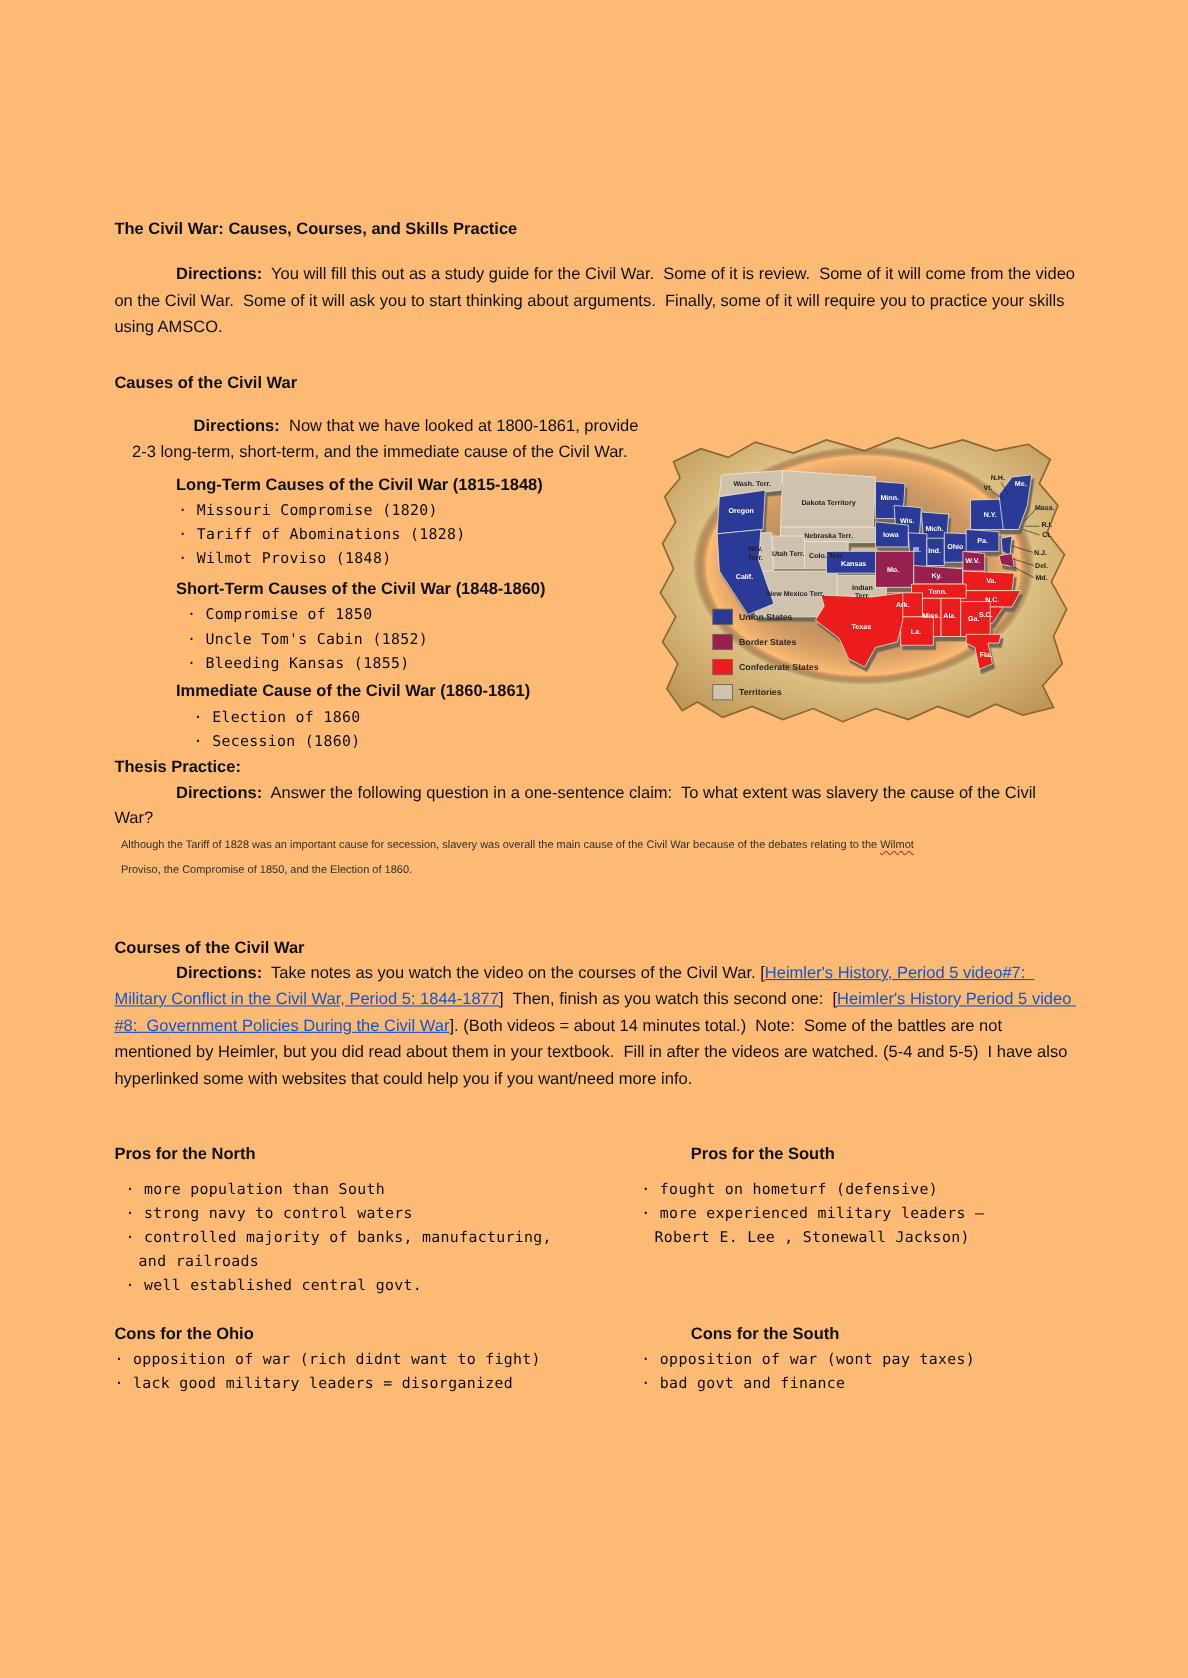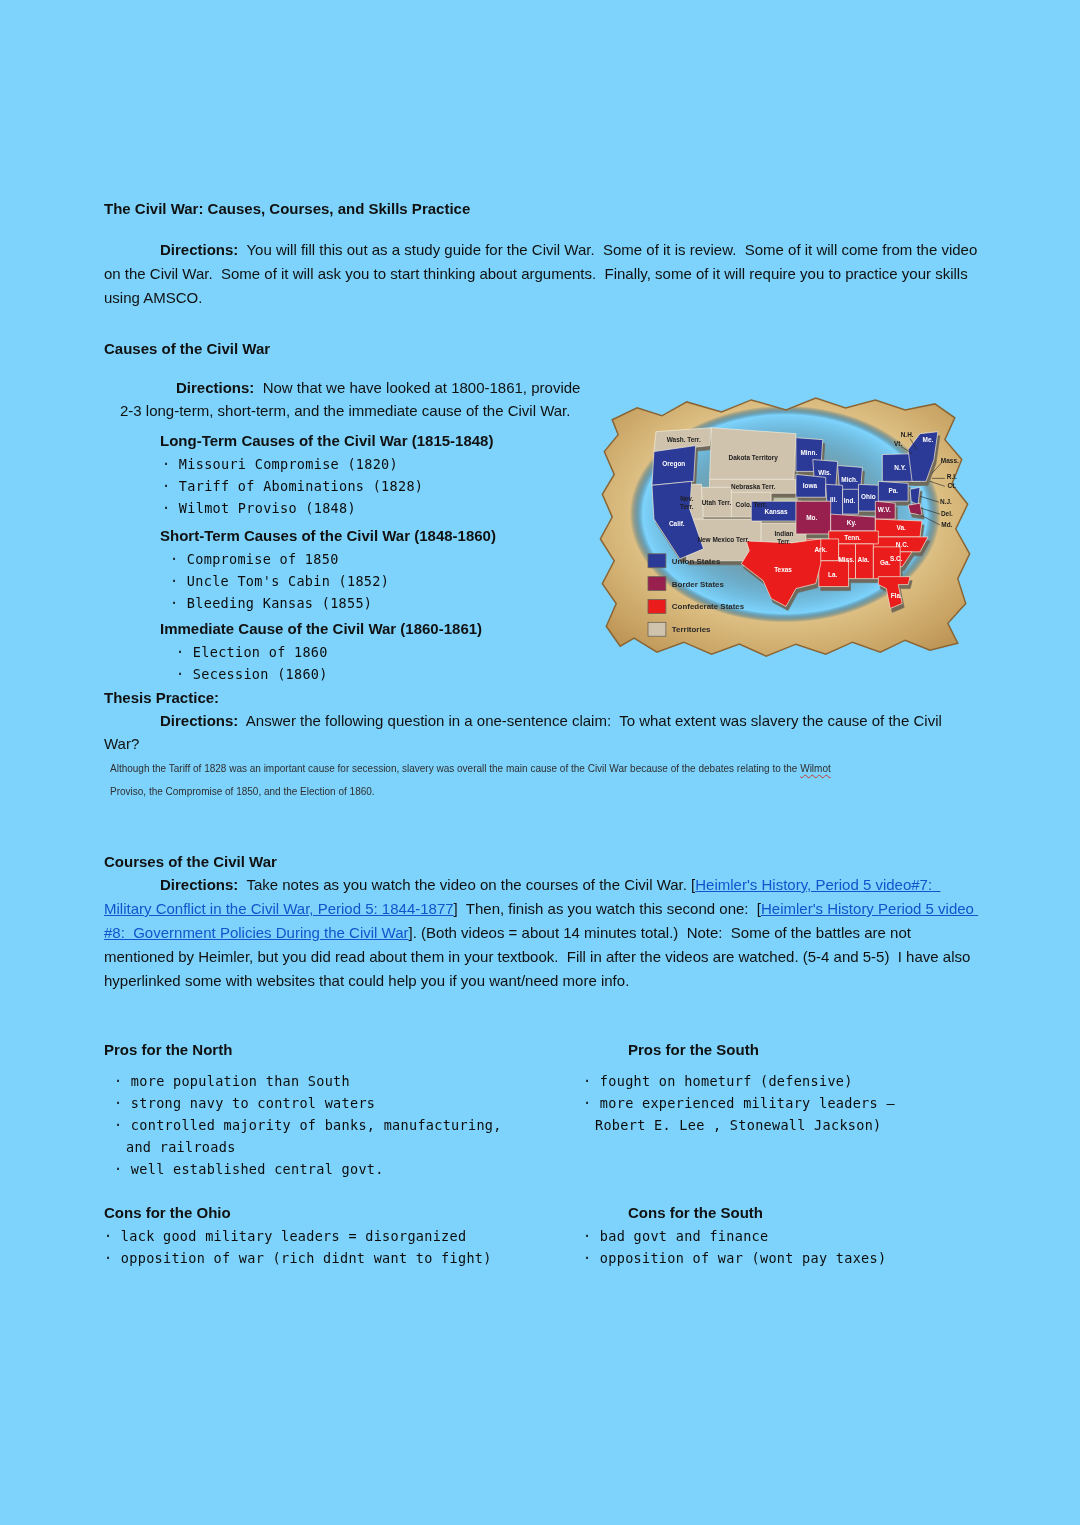--- a/index.html
+++ b/index.html
@@ -1,16 +1,16 @@
 <!DOCTYPE html>
 <html><head>
 <meta charset="utf-8">
 <style>
   html,body{margin:0;padding:0;background:#ffffff;}
-  .page{position:relative;width:1080px;height:1525px;background:#7dd3fc;
+  .page{position:relative;width:1080px;height:1525px;background:#fdba74;
         font-family:"Liberation Sans",sans-serif;color:#111;font-size:15px;}
   .abs{position:absolute;}
   .bold{font-weight:bold;}
   .para{white-space:pre-wrap;line-height:24px;}
   .indent{text-indent:56px;}
   h1,h2,h3{margin:0;font-size:15px;font-weight:bold;color:#111;}
   .hw{font-family:"DejaVu Sans Mono",monospace;font-size:13.5px;letter-spacing:.3px;
       color:#0d0d0d;line-height:22px;}
   .hw-item{padding-left:12px;text-indent:-12px;}
   .hw-item::before{content:"· ";}
@@ -202,22 +202,22 @@
 
   <div class="abs hw" style="left:583px;top:1070px;width:330px;">
     <div class="hw-item">fought on hometurf (defensive)</div>
     <div class="hw-item">more experienced military leaders — Robert E. Lee , Stonewall Jackson)</div>
   </div>
 
   <h2 class="abs" style="left:104px;top:1204px;">Cons for the Ohio</h2>
   <h2 class="abs" style="left:628px;top:1204px;">Cons for the South</h2>
 
   <div class="abs hw" style="left:104px;top:1225px;width:420px;">
+    <div class="hw-item">opposition of war (rich didnt want to fight)</div>
     <div class="hw-item">lack good military leaders = disorganized</div>
-    <div class="hw-item">opposition of war (rich didnt want to fight)</div>
   </div>
 
   <div class="abs hw" style="left:583px;top:1225px;width:360px;">
+    <div class="hw-item">opposition of war (wont pay taxes)</div>
     <div class="hw-item">bad govt and finance</div>
-    <div class="hw-item">opposition of war (wont pay taxes)</div>
   </div>
 
 </div>
 
 </body></html>

